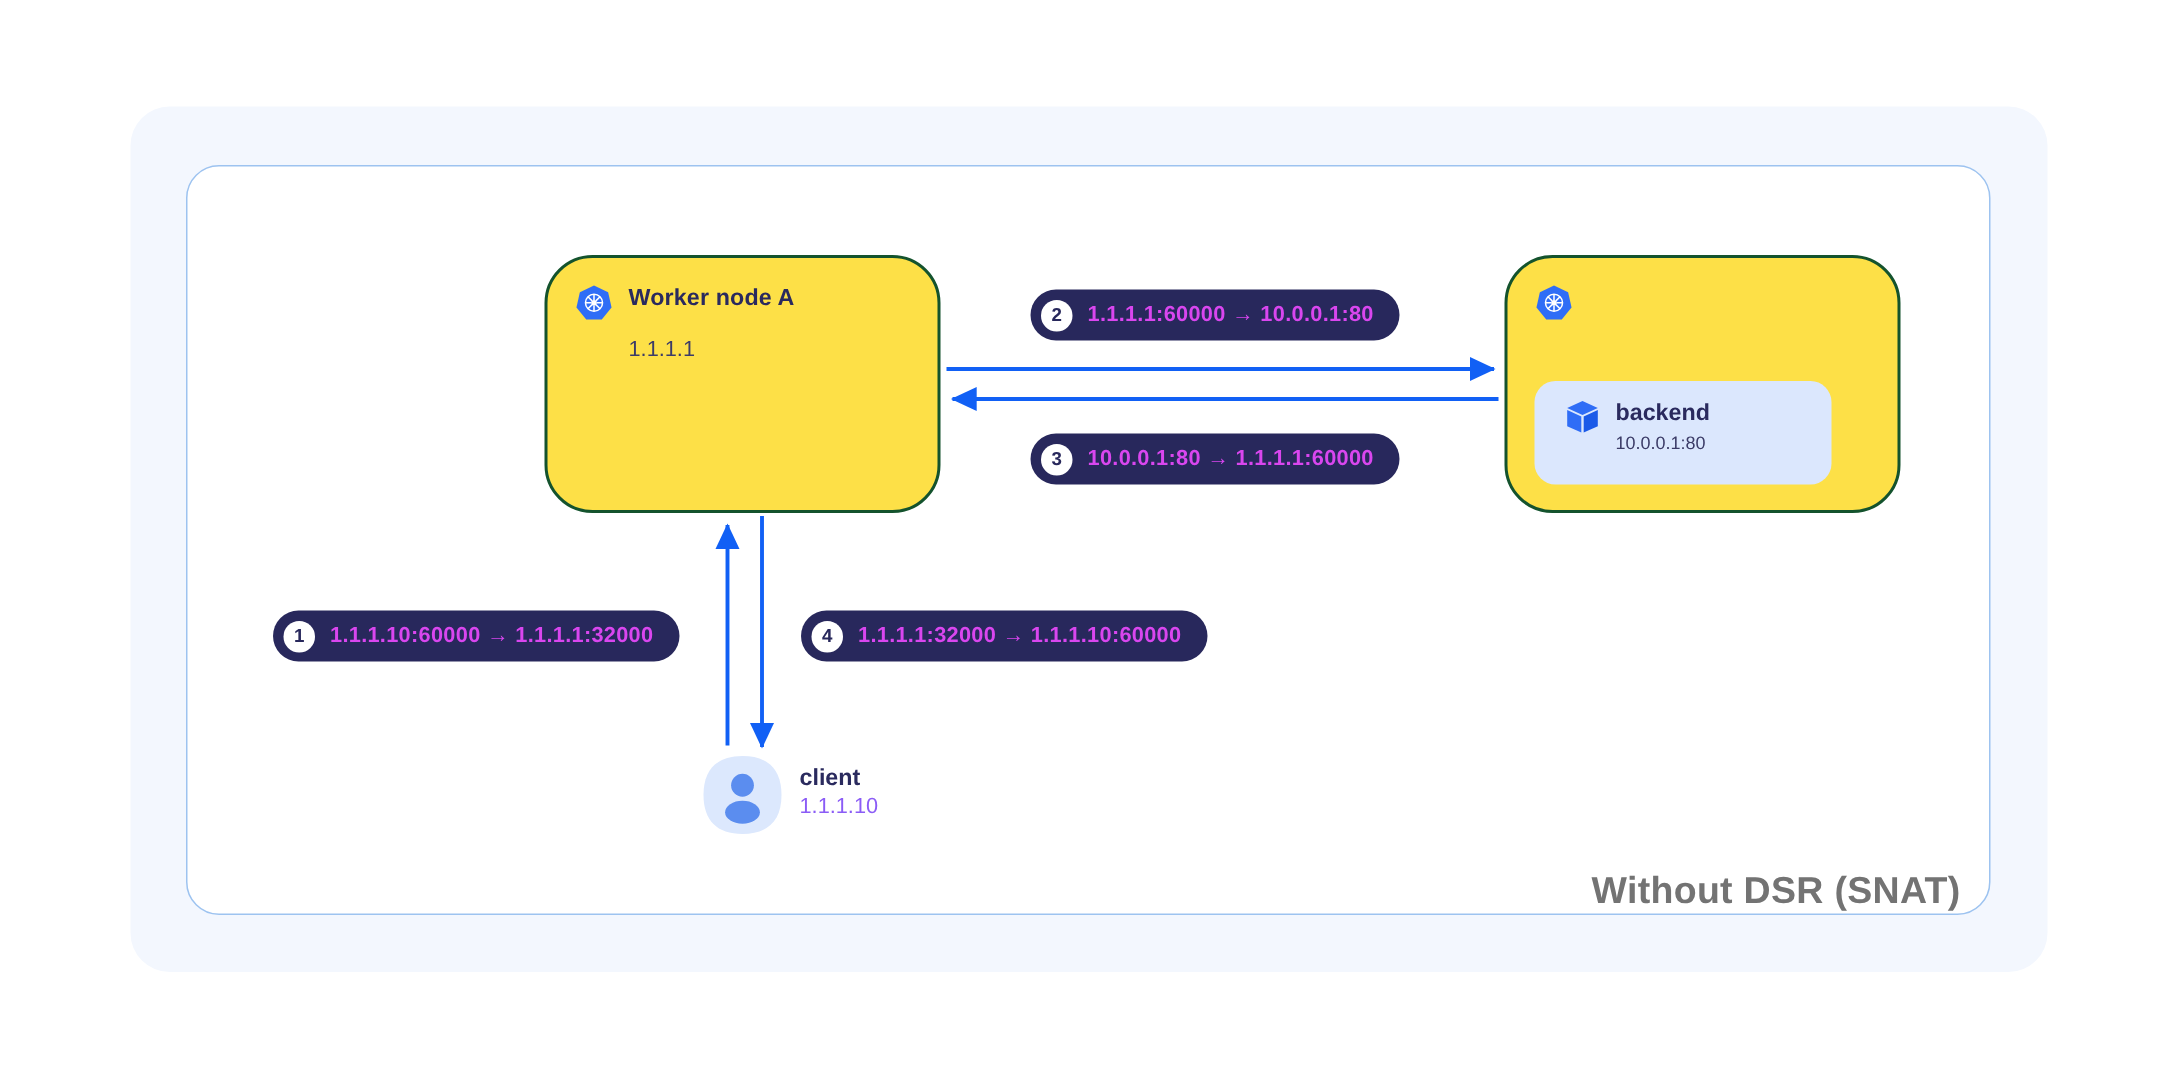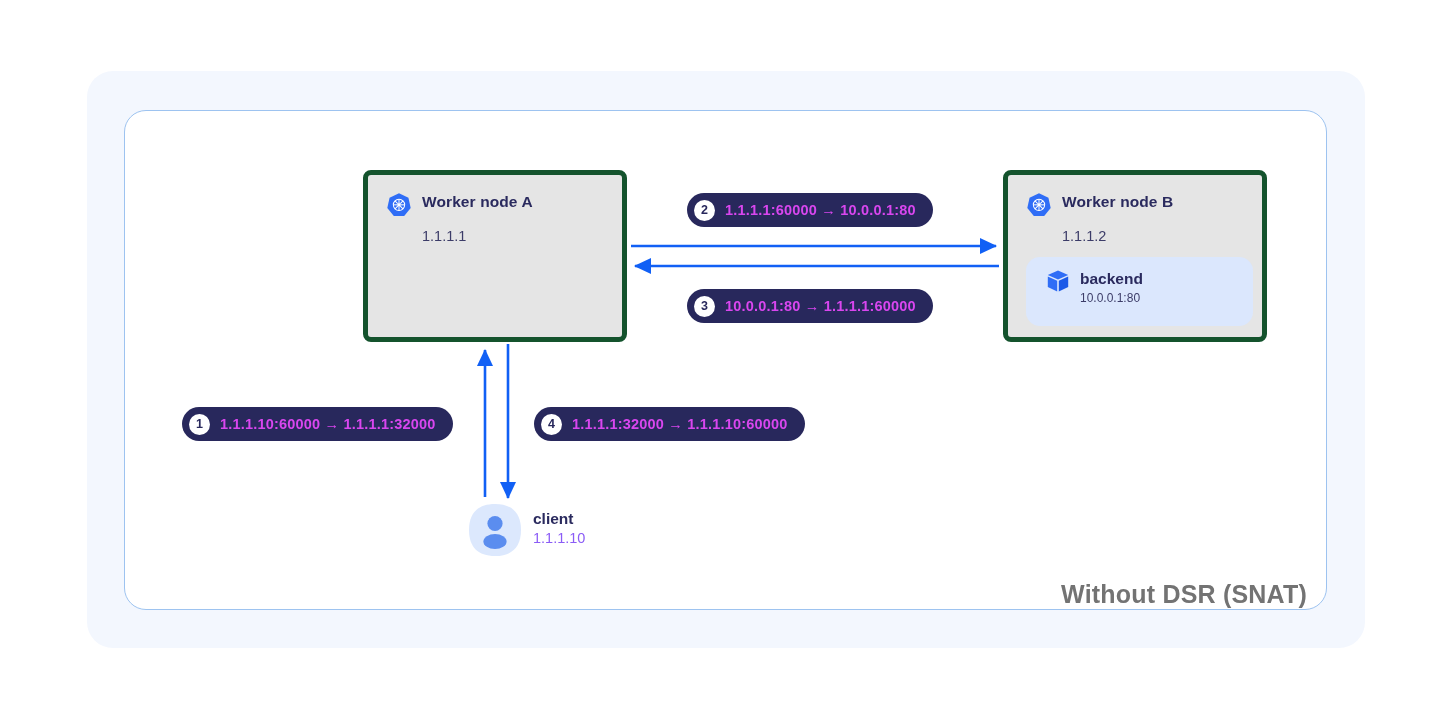--- a/index.html
+++ b/index.html
@@ -37,23 +37,23 @@
     height: 500px;
     background: #ffffff;
     border: 1px solid #9dc3f0;
     border-radius: 22px;
     box-sizing: border-box;
   }
 
   
   .node-box {
     position: absolute;
-    background: #e5e5e5;
-    border: 5px solid #14532d;
-    border-radius: 8px;
+    background: #fde047;
+    border: 2px solid #14532d;
+    border-radius: 32px;
     box-sizing: border-box;
   }
   #node-a {
     left: 363px;
     top: 170px;
     width: 264px;
     height: 172px;
   }
   #node-b {
     left: 1003px;
@@ -85,21 +85,21 @@
     margin-top: 16px;
   }
 
   .k8s-icon { width: 26px; height: 26px; display: block; flex: 0 0 26px; margin-top: 0px; }
 
   
   .sub-box {
     position: absolute;
     left: 18px;
     top: 82px;
-    width: 227px;
+    width: 198px;
     height: 69px;
     background: #dbe7fd;
     border-radius: 14px;
     box-sizing: border-box;
   }
   .sub-inner {
     position: absolute;
     left: 20px;
     top: 12px;
     display: flex;
@@ -278,24 +278,20 @@
           <line x1="16" y1="8.8" x2="16" y2="13.6"></line>
           <line x1="16" y1="18" x2="16" y2="22.8"></line>
           <line x1="9" y1="15.8" x2="13.8" y2="15.8"></line>
           <line x1="18.2" y1="15.8" x2="23" y2="15.8"></line>
           <line x1="11.05" y1="10.85" x2="14.45" y2="14.25"></line>
           <line x1="17.55" y1="17.35" x2="20.95" y2="20.75"></line>
           <line x1="20.95" y1="10.85" x2="17.55" y2="14.25"></line>
           <line x1="14.45" y1="17.35" x2="11.05" y2="20.75"></line>
         </g>
       </svg>
-      <div>
-        <div class="node-title">Worker node B</div>
-        <div class="node-ip">1.1.1.2</div>
-      </div>
     </div>
 
     <div class="sub-box">
       <div class="sub-inner">
         <svg class="cube-icon" viewBox="0 0 24 24">
           <path d="M12 1.4 L22.2 6 L12 10.6 L1.8 6 Z" fill="#2f6df6"></path>
           <path d="M1.8 7.4 L11.2 11.7 L11.2 22.4 L1.8 18.1 Z" fill="#2f6df6"></path>
           <path d="M22.2 7.4 L12.8 11.7 L12.8 22.4 L22.2 18.1 Z" fill="#1b5ae8"></path>
         </svg>
         <div>

